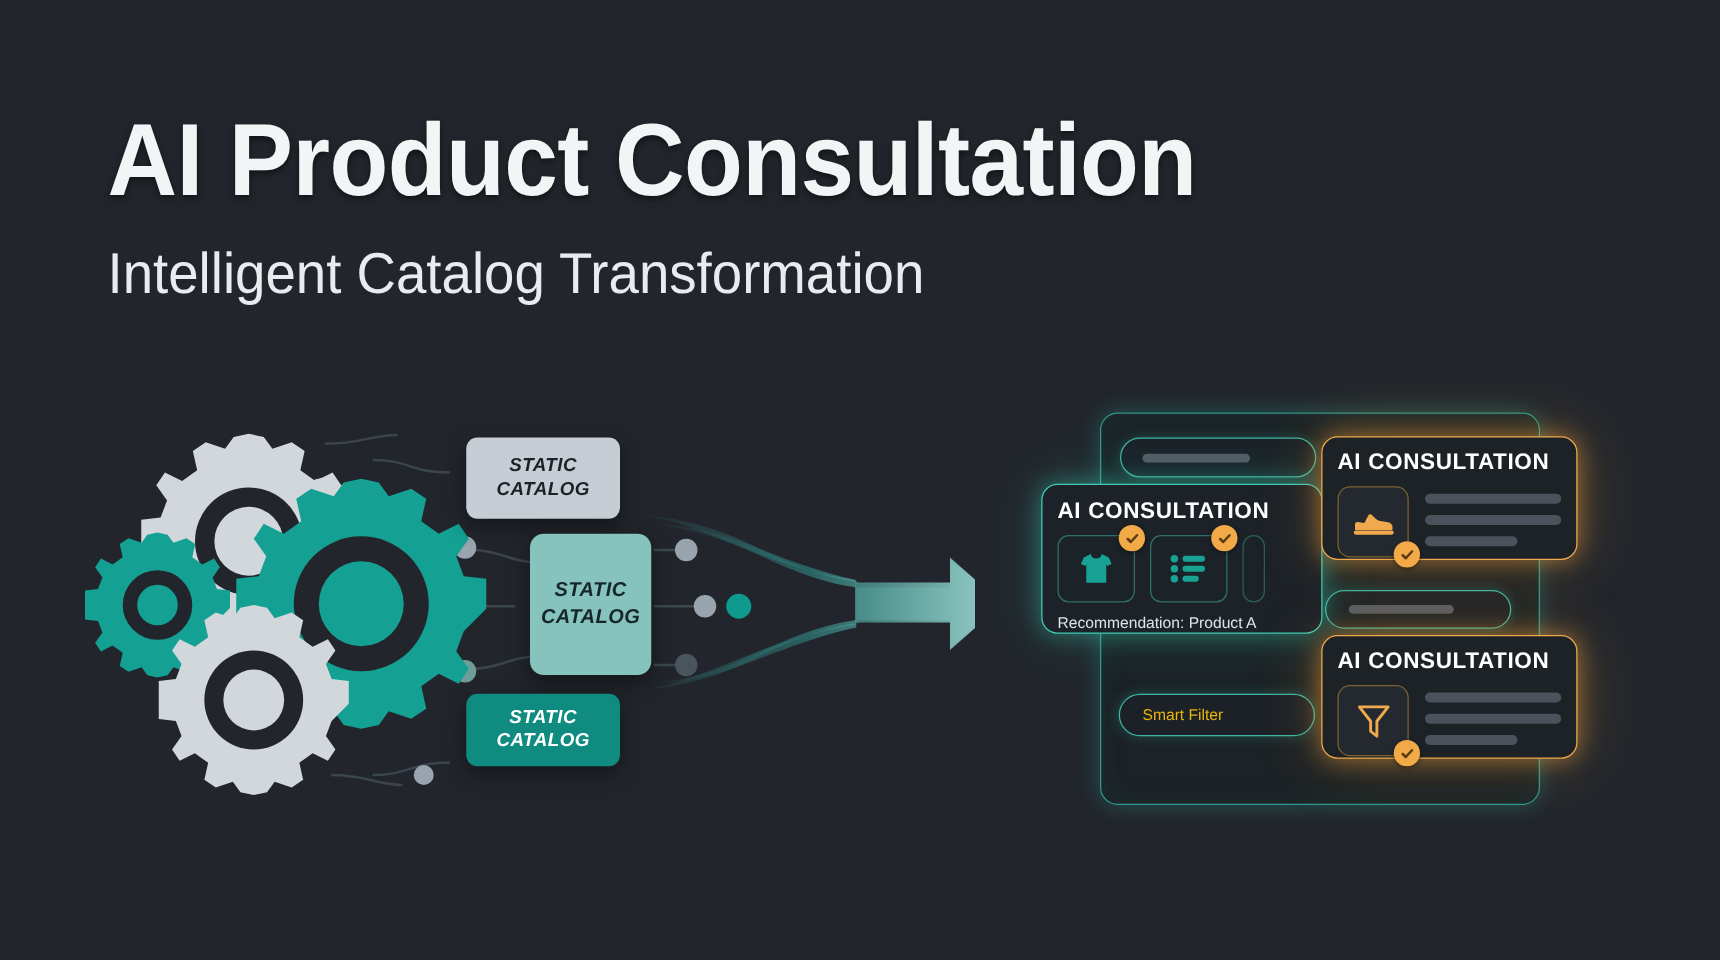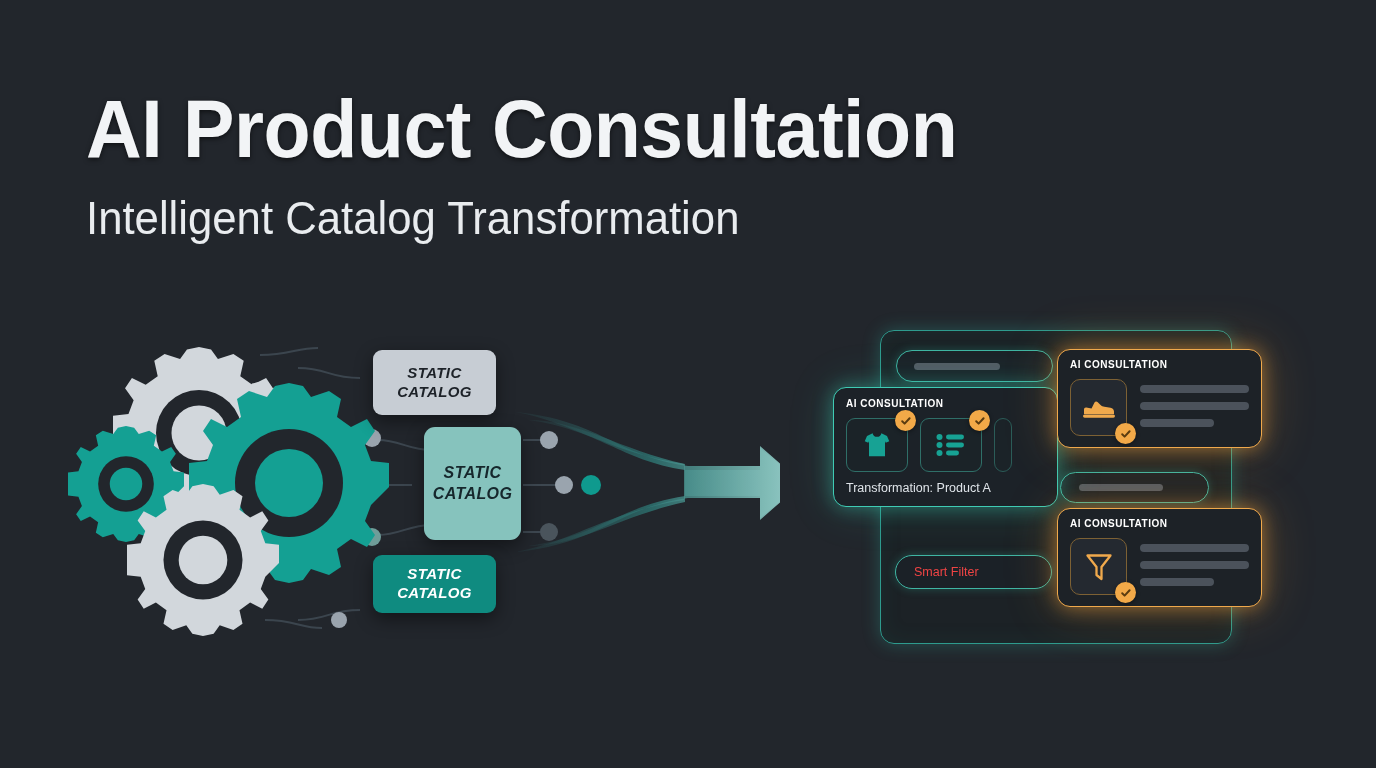--- a/index.html
+++ b/index.html
@@ -58,38 +58,38 @@
     background:rgba(24,31,35,.55);
     box-shadow:0 0 18px rgba(45,190,170,.30),inset 0 0 22px rgba(30,120,110,.12);
   }
 
   .pill{
     position:absolute;border:1.5px solid #3fb5a3;border-radius:999px;
     background:#1b2127;display:flex;align-items:center;
     box-shadow:0 0 10px rgba(50,190,165,.30);
   }
   .pill .bar{height:7px;border-radius:4px;background:#545b64;}
-  .pill .ptext{font-size:12.5px;color:#ef4444;}
+  .pill .ptext{font-size:12.5px;color:#eab308;}
 
   #pill-top{left:76px;top:30px;width:155px;height:30px;}
   #pill-top .bar{margin-left:17px;width:86px;}
   #pill-mid{left:240px;top:152px;width:147px;height:29px;}
   #pill-mid .bar{margin-left:18px;width:84px;}
   #pill-filter{left:75px;top:235px;width:155px;height:32px;}
   #pill-filter .ptext{margin-left:18px;}
 
   
   .teal-card{
     position:absolute;left:13px;top:67px;width:225px;height:120px;
     border:1.6px solid #3fcbb4;border-radius:13px;
     background:#1c2228;
     box-shadow:0 0 20px rgba(60,215,185,.42),0 0 46px rgba(50,190,165,.20);
     padding:10px 12px;box-sizing:border-box;
   }
-  .card-title{font-size:10px;font-weight:700;color:#ffffff;letter-spacing:.5px;}
+  .card-title{font-size:18px;font-weight:700;color:#ffffff;letter-spacing:.5px;}
   .teal-card .icon-row{display:flex;gap:12px;margin-top:9px;position:relative;}
   .icon-box{
     position:relative;width:60px;height:52px;border-radius:9px;
     border:1.2px solid #2f6f68;background:#1b2328;
     display:flex;align-items:center;justify-content:center;flex:none;
   }
   .icon-box.ghost{width:16px;border-color:#2b5c58;}
   .badge{
     position:absolute;width:21px;height:21px;border-radius:50%;
     background:#f2a948;display:flex;align-items:center;justify-content:center;
@@ -282,21 +282,21 @@
           </svg>
           <span class="badge">
             <svg width="12" height="12" viewBox="0 0 12 12">
               <path d="M2.2 6.2 L4.6 8.6 L9.6 3.2" stroke="#5a3b10" stroke-width="2" fill="none" stroke-linecap="round" stroke-linejoin="round"></path>
             </svg>
           </span>
         </div>
 
         <div class="icon-box ghost"></div>
       </div>
-      <div class="rec-text">Transformation: Product A</div>
+      <div class="rec-text">Recommendation: Product A</div>
     </div>
 
     <div class="orange-card" id="oc-1">
       <div class="card-title">AI CONSULTATION</div>
       <div class="oc-body">
         <div class="oc-icon">
           <svg width="34" height="24" viewBox="0 0 34 24">
             <path d="M2 18 L2 13.5 C2 12.2 3 11.4 4.3 11.6 L9.5 12.4 L12.5 6.5
                      C13.1 5.3 14.6 5 15.5 5.9 L18.6 9 C19.6 10 21 10.6 22.4 10.8
                      L28.5 11.7 C30.6 12 32 13.6 32 15.6 L32 18 Z" fill="#f0a94c"></path>

